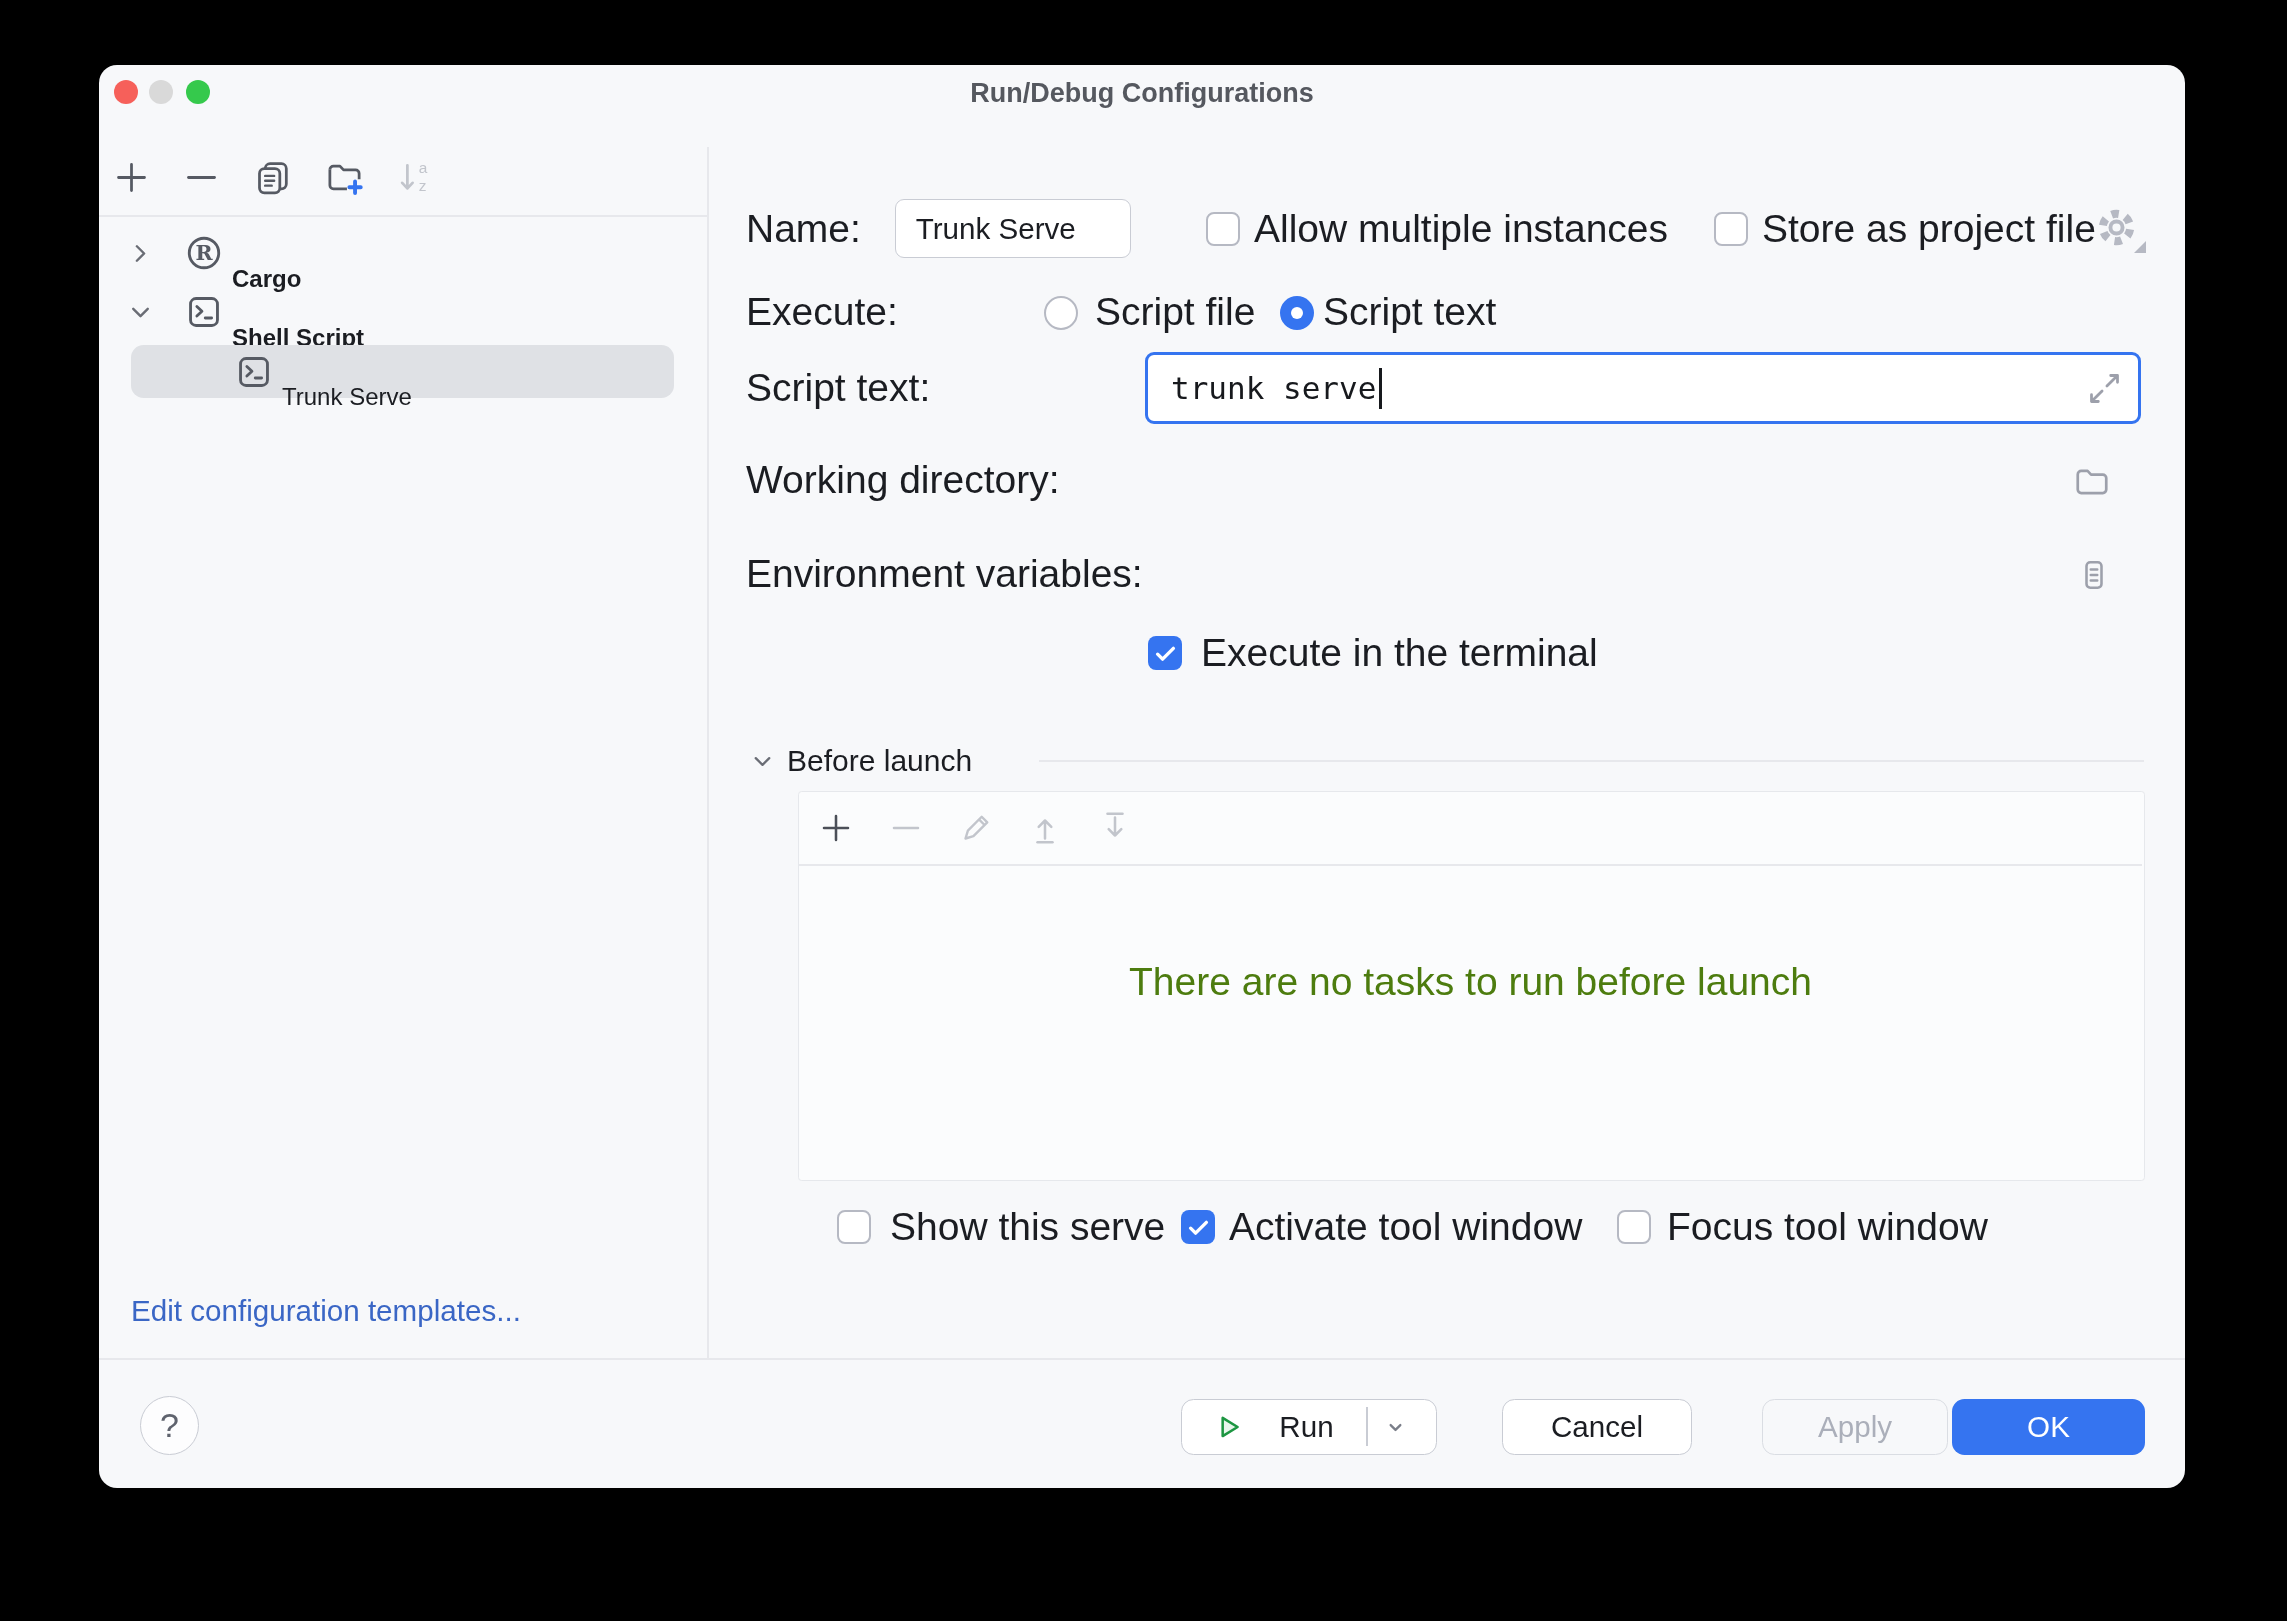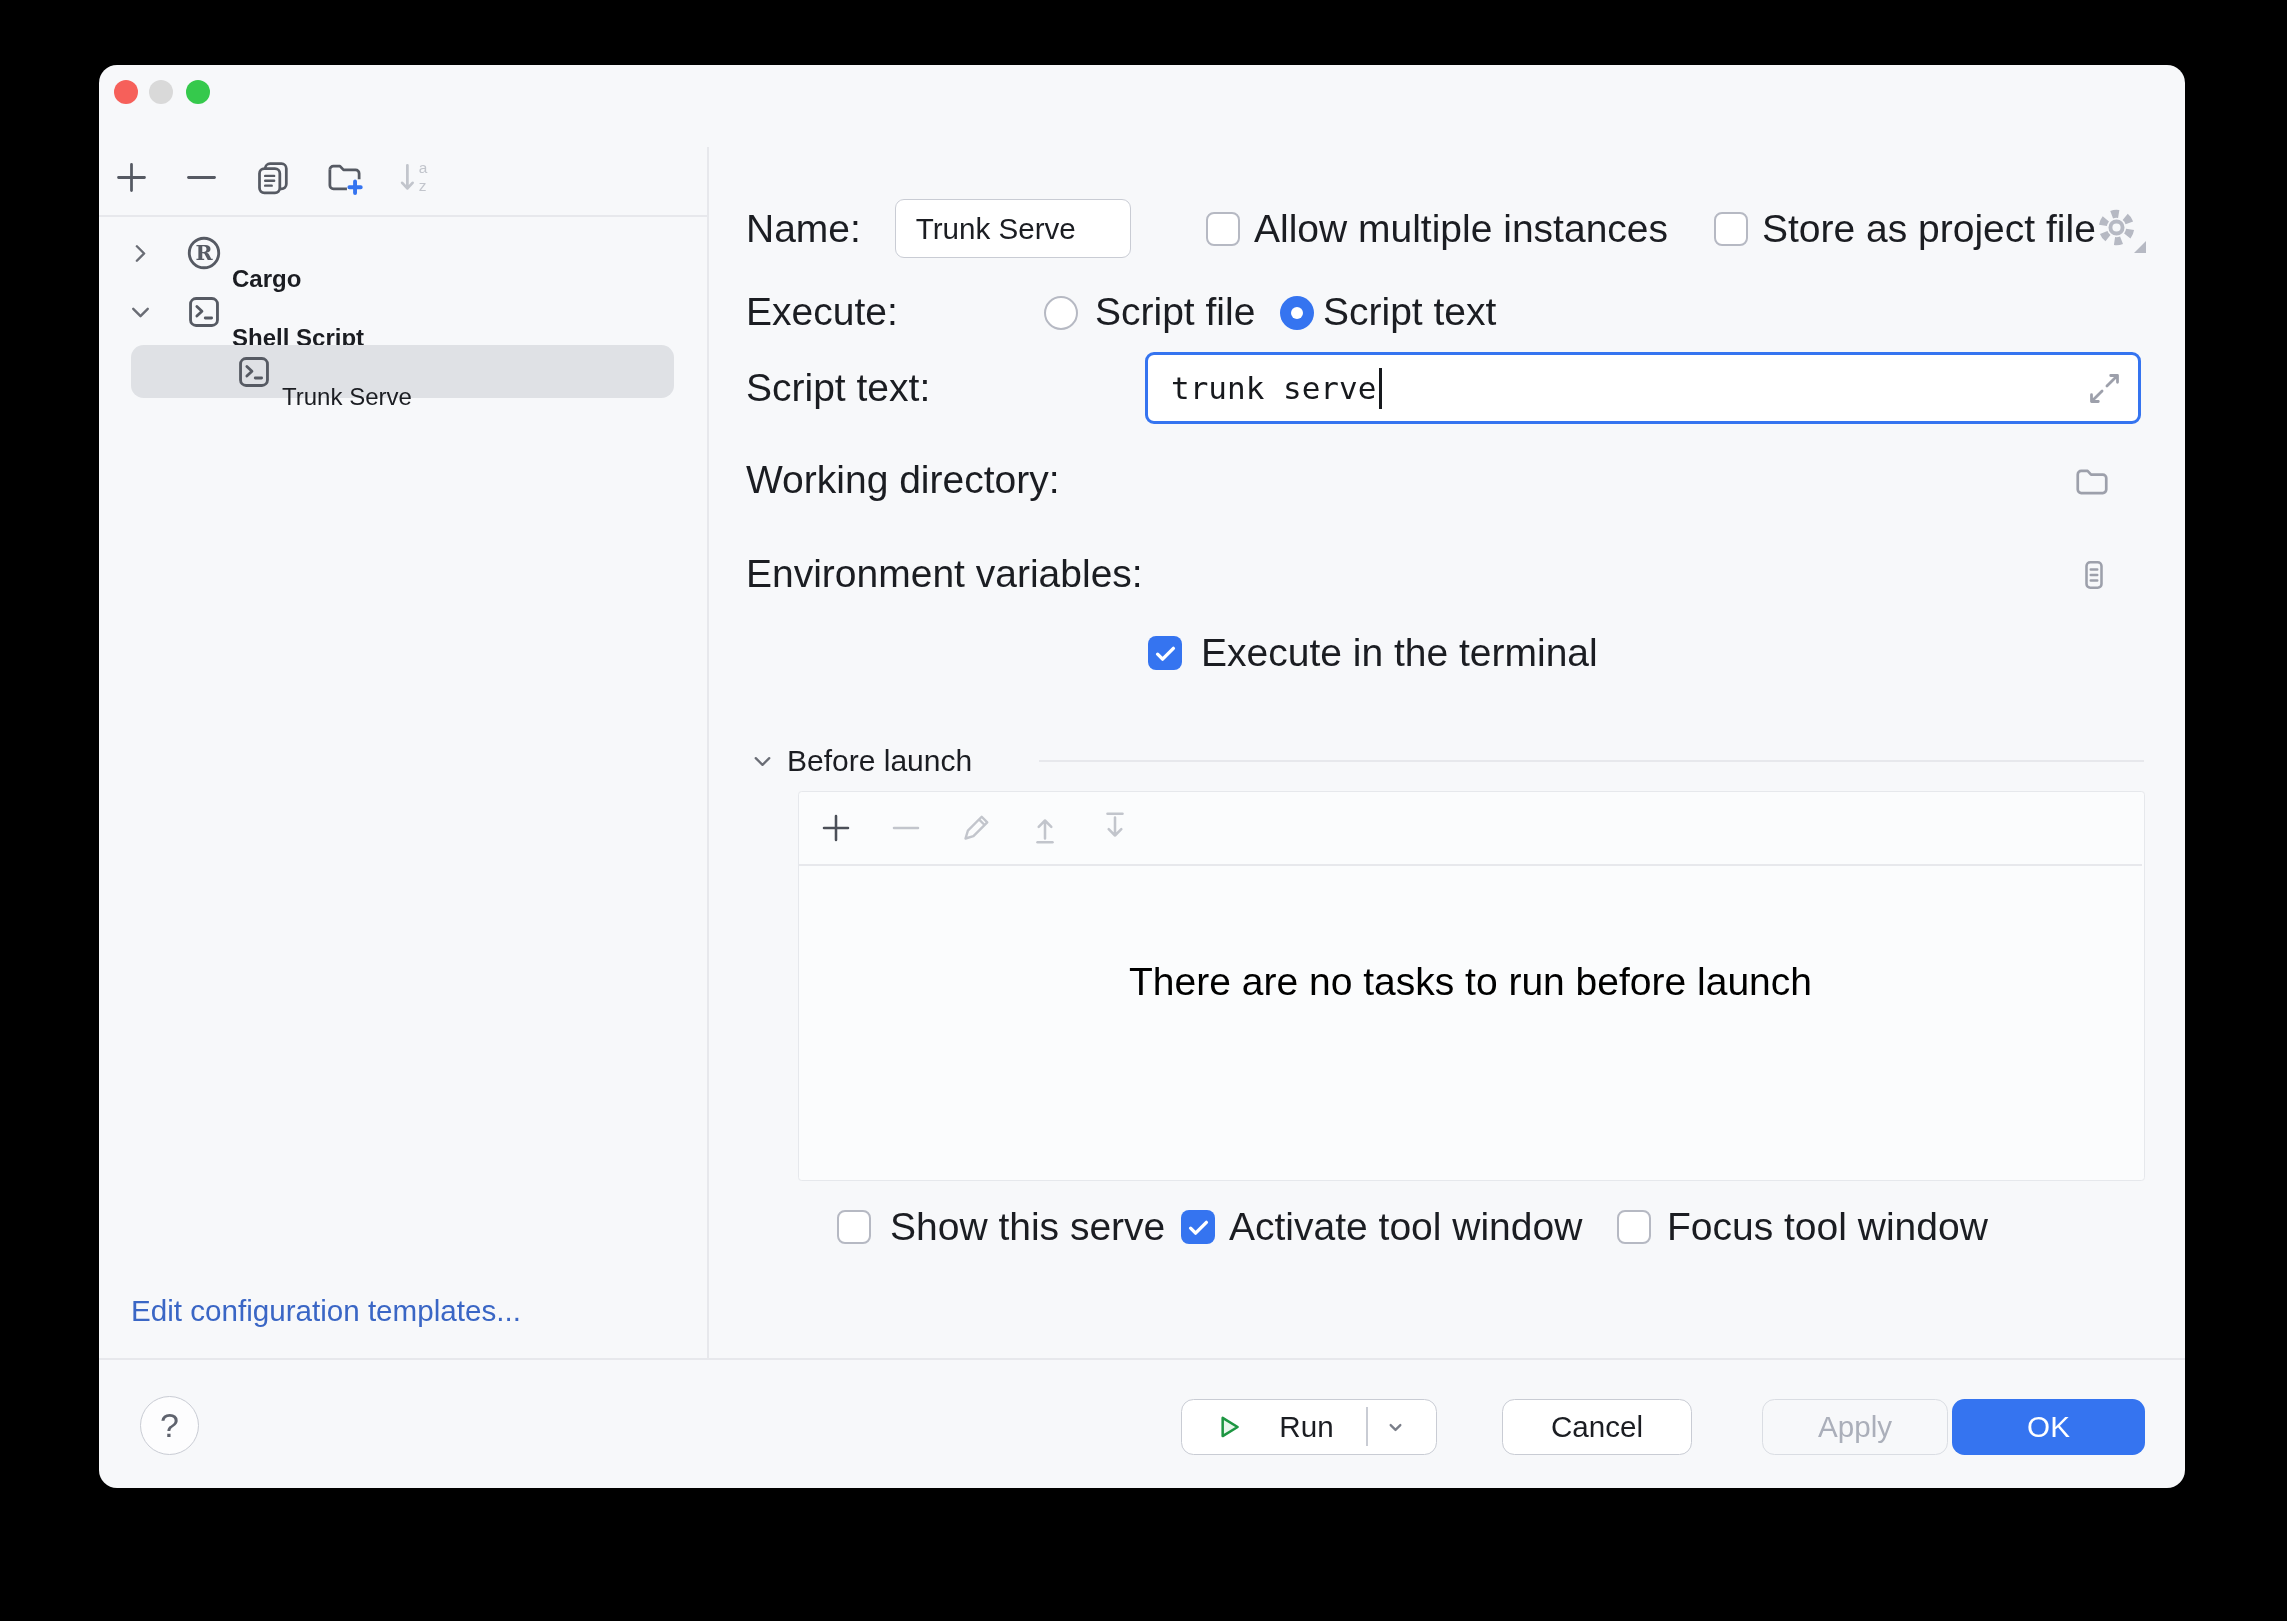--- a/index.html
+++ b/index.html
@@ -5,21 +5,21 @@
   html,body{margin:0;padding:0;background:#000;width:2287px;height:1621px;overflow:hidden;
     font-family:"Liberation Sans","DejaVu Sans",sans-serif;-webkit-font-smoothing:antialiased;}
   #window{position:absolute;left:99px;top:65px;width:2086px;height:1423px;background:#f7f8fa;
     border-radius:18px;overflow:hidden;color:#1b1d22;}
   .tl{position:absolute;top:15px;width:24px;height:24px;border-radius:50%;}
   #win-title{position:absolute;left:0;right:0;top:13.4px;text-align:center;font-size:27px;font-weight:700;color:#55585f;}
   .hline{position:absolute;height:1.8px;background:#e7e8ec;}
   .vline{position:absolute;width:1.8px;background:#e7e8ec;}
   .lbl{position:absolute;font-size:39px;line-height:36px;color:#1b1d22;white-space:nowrap;}
   .bold{font-weight:700;font-size:30px;}
-  .muted{color:#000000;}
+  .muted{color:#4d7c0f;}
   .icon{position:absolute;}
   .treelbl{position:absolute;font-size:24px;line-height:38px;white-space:nowrap;margin-top:26px;}
   .selrow{position:absolute;left:32px;top:280px;width:543px;height:53px;background:#dfe1e5;border-radius:12.5px;}
   input.field{position:absolute;box-sizing:border-box;border:1.8px solid #c9ccd4;border-radius:9px;
     background:#fff;font-size:29.6px;color:#1b1d22;padding:0 19.7px;outline:none;
     font-family:"Liberation Sans","DejaVu Sans",sans-serif;}
   input.field::placeholder{color:#9da0ab;}
   .cb{position:absolute;width:34px;height:34px;box-sizing:border-box;border:2.2px solid #b6b9c3;
     border-radius:8px;background:#fff;}
   .cb.on{background:#3574f0;border:none;}
@@ -45,20 +45,21 @@
   .gear-tri{position:absolute;width:0;height:0;border-left:12.5px solid transparent;border-bottom:12.5px solid #b6b9c3;}
 </style>
 </head>
 <body>
 
 <div id="window">
 
   <div class="tl" style="left:15px;background:#f6605a"></div>
   <div class="tl" style="left:50px;background:#d9d9d9"></div>
   <div class="tl" style="left:87px;background:#35c94c"></div>
+  <div id="win-title">Run/Debug Configurations</div>
 
   <div class="hline" style="left:0;top:150px;width:608px"></div>
   <div class="vline" style="left:608px;top:82px;height:1211px"></div>
   <div class="hline" style="left:0;top:1293px;width:2086px"></div>
 
   <svg class="icon" style="left:13.4px;top:93px" width="39" height="39" viewBox="0 0 24 24">
       <path d="M12 4v16M4 12h16" stroke="#565a63" stroke-width="1.7" fill="none" stroke-linecap="round"></path>
     </svg>
   <svg class="icon" style="left:83px;top:93px" width="39" height="39" viewBox="0 0 24 24">
       <path d="M4 12h16" stroke="#565a63" stroke-width="1.7" fill="none" stroke-linecap="round"></path>

